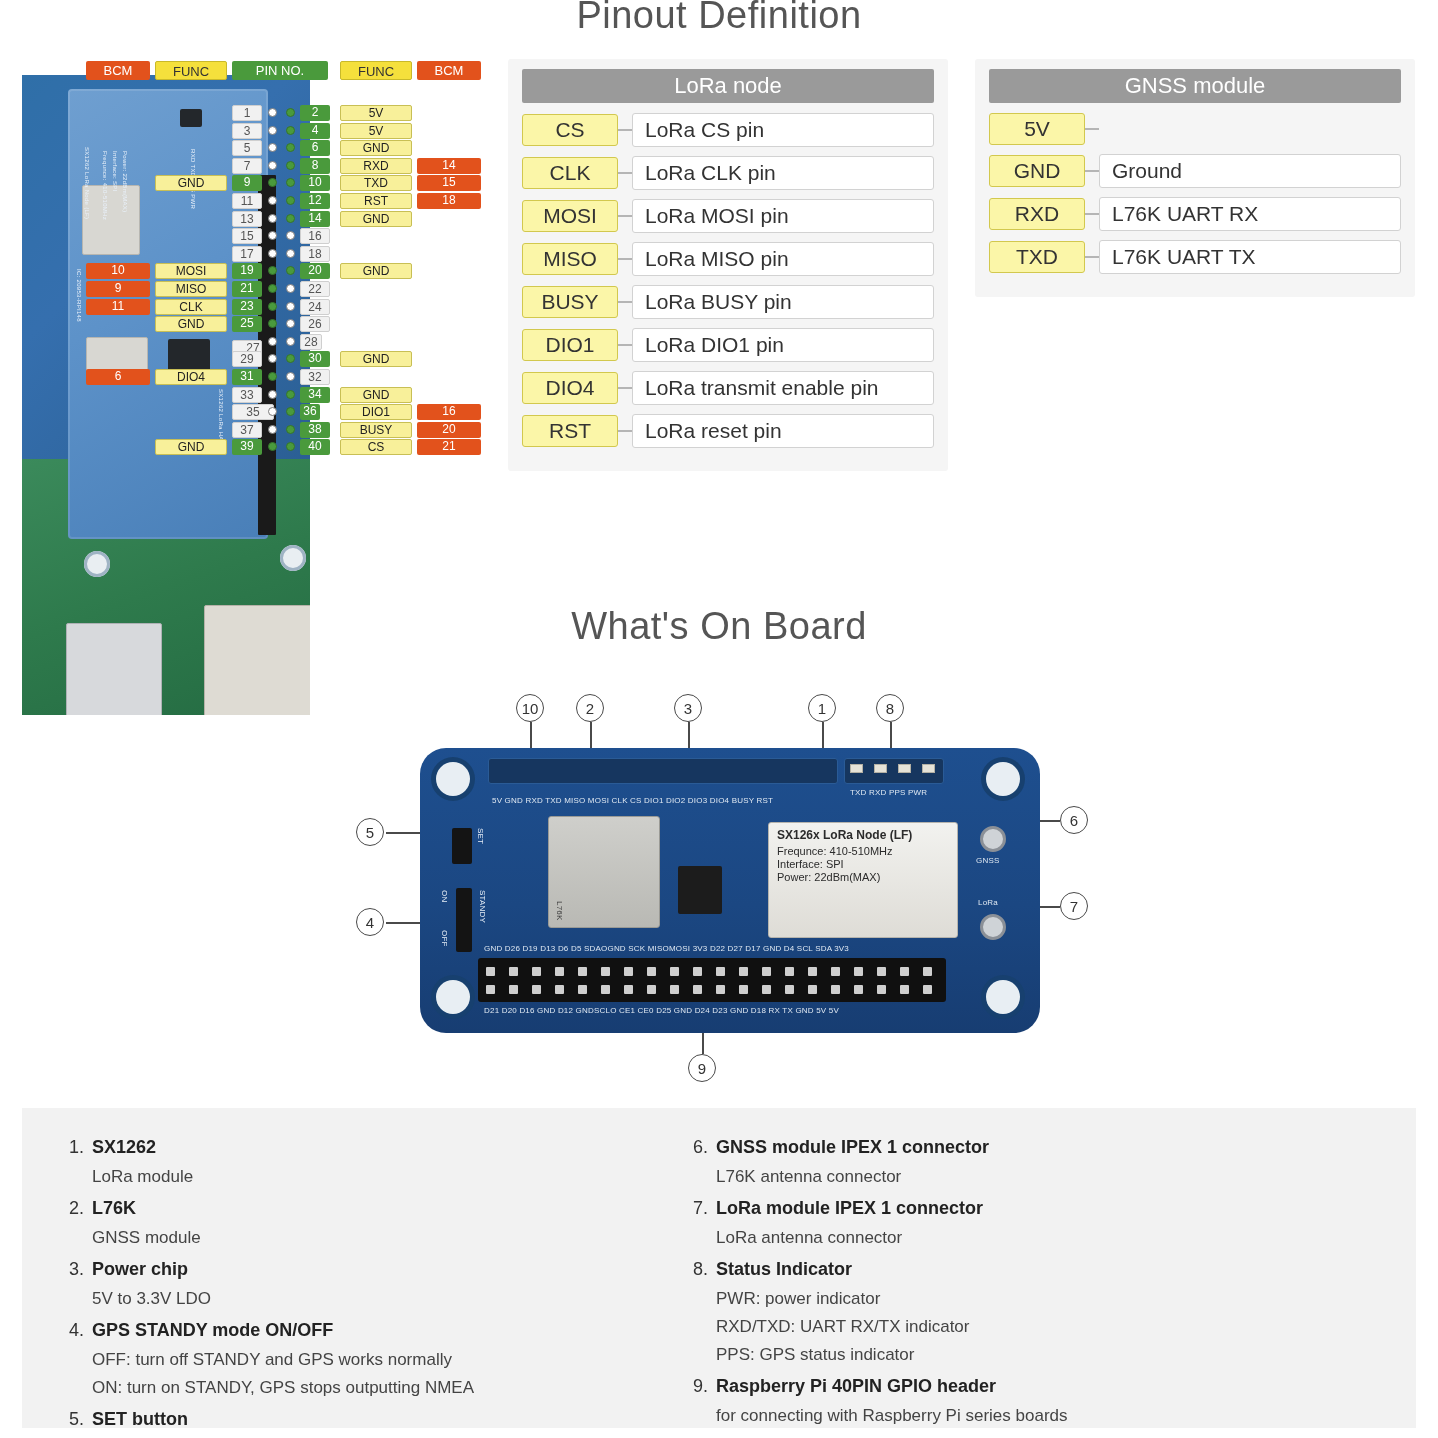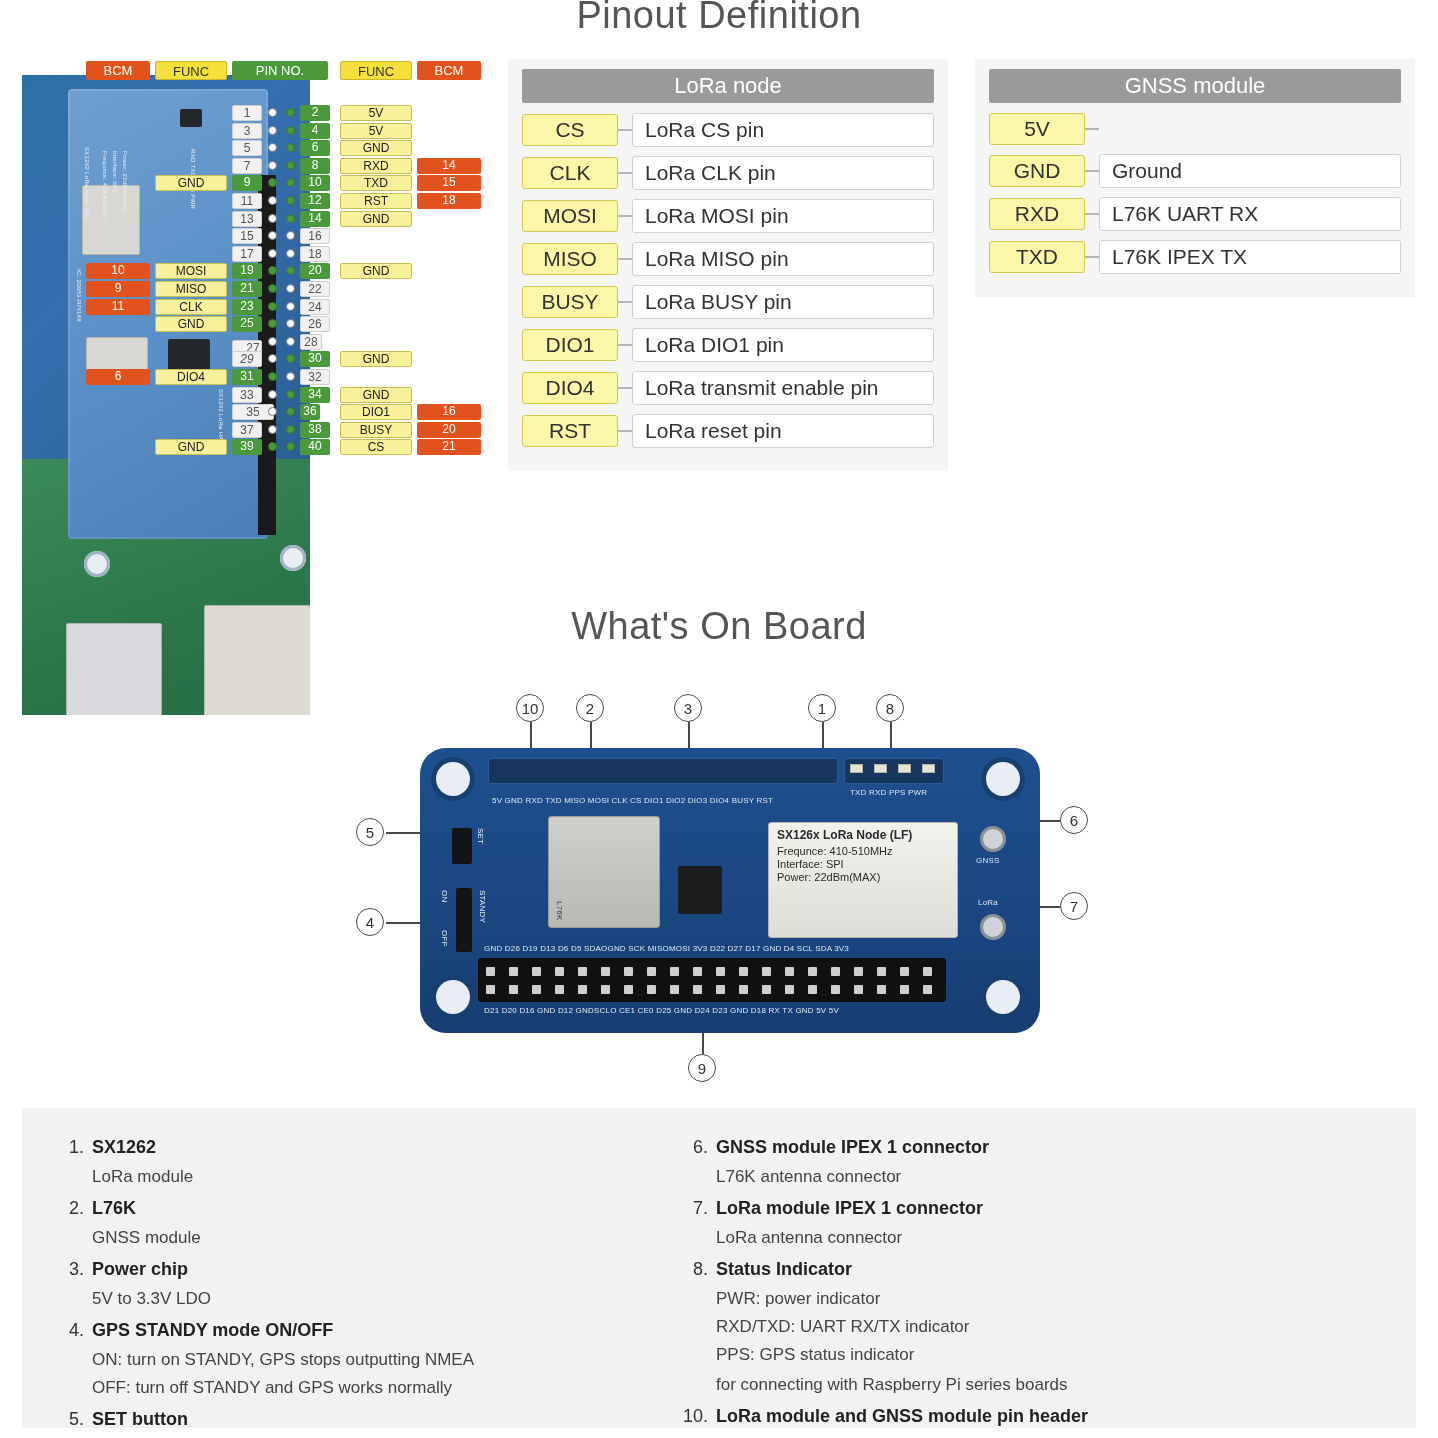--- a/index.html
+++ b/index.html
@@ -285,21 +285,21 @@
       <div class="pin-dot" style="left: 286px; top: 246.6px;"></div>
       <div class="cell c-func" style="left: 155px; top: 261.2px; width: 72px;">GND</div>
       <div class="cell c-pin" style="left: 232px; top: 261.2px; width: 30px;">25</div>
       <div class="cell c-pinw" style="left: 300px; top: 261.2px; width: 30px;">26</div>
       <div class="pin-dot on" style="left: 268px; top: 264.2px;"></div>
       <div class="pin-dot" style="left: 286px; top: 264.2px;"></div>
       <div class="cell c-pinw" style="left: 232px; top: 285px; width: 30px; padding-left: 12px;">27</div>
       <div class="cell c-pinw" style="left: 300px; top: 278.8px; width: 22px;">28</div>
       <div class="pin-dot" style="left: 268px; top: 281.8px;"></div>
       <div class="pin-dot" style="left: 286px; top: 281.8px;"></div>
-      <div class="cell c-pinw" style="left: 232px; top: 296.4px; width: 30px; font-style: italic;">29</div>
+      <div class="cell c-pinw" style="left: 232px; top: 296.4px; width: 30px;">29</div>
       <div class="cell c-pin" style="left: 300px; top: 296.4px; width: 30px;">30</div>
       <div class="cell c-func" style="left: 340px; top: 296.4px; width: 72px;">GND</div>
       <div class="pin-dot" style="left: 268px; top: 299.4px;"></div>
       <div class="pin-dot on" style="left: 286px; top: 299.4px;"></div>
       <div class="cell c-bcm" style="left: 86px; top: 314px; width: 64px;">6</div>
       <div class="cell c-func" style="left: 155px; top: 314px; width: 72px;">DIO4</div>
       <div class="cell c-pin" style="left: 232px; top: 314px; width: 30px;">31</div>
       <div class="cell c-pinw" style="left: 300px; top: 314px; width: 30px;">32</div>
       <div class="pin-dot on" style="left: 268px; top: 317px;"></div>
       <div class="pin-dot" style="left: 286px; top: 317px;"></div>
@@ -388,21 +388,21 @@
           <div class="desc">Ground</div>
         </div>
         <div class="tbl-row">
           <div class="tag">RXD</div>
           <div class="dash"></div>
           <div class="desc">L76K UART RX</div>
         </div>
         <div class="tbl-row">
           <div class="tag">TXD</div>
           <div class="dash"></div>
-          <div class="desc">L76K IPEX TX</div>
+          <div class="desc">L76K UART TX</div>
         </div>
       </div>
   </div>
 </div>
 
 <div id="board-illo">
 
   <div class="callout-num" style="left:516px; top:14px;">10</div>
   <div class="callout-num" style="left:576px; top:14px;">2</div>
   <div class="callout-num" style="left:674px; top:14px;">3</div>
@@ -524,22 +524,22 @@
       <div class="li">
         <div class="li-head"><span class="num">2.</span><span class="ttl">L76K</span></div>
         <span class="sub">GNSS module</span>
       </div>
       <div class="li">
         <div class="li-head"><span class="num">3.</span><span class="ttl">Power chip</span></div>
         <span class="sub">5V to 3.3V LDO</span>
       </div>
       <div class="li">
         <div class="li-head"><span class="num">4.</span><span class="ttl">GPS STANDY mode ON/OFF</span></div>
+        <span class="sub">OFF: turn off STANDY and GPS works normally</span>
         <span class="sub">ON: turn on STANDY, GPS stops outputting NMEA</span>
-        <span class="sub">OFF: turn off STANDY and GPS works normally</span>
       </div>
       <div class="li">
         <div class="li-head"><span class="num">5.</span><span class="ttl">SET button</span></div>
         <span class="sub">Press to wake up the GNSS module in sleep mode</span>
       </div>
     </div>
   <div class="col" id="col-right">
       <div class="li">
         <div class="li-head"><span class="num">6.</span><span class="ttl">GNSS module IPEX 1 connector</span></div>
         <span class="sub">L76K antenna connector</span>
@@ -548,19 +548,20 @@
         <div class="li-head"><span class="num">7.</span><span class="ttl">LoRa module IPEX 1 connector</span></div>
         <span class="sub">LoRa antenna connector</span>
       </div>
       <div class="li">
         <div class="li-head"><span class="num">8.</span><span class="ttl">Status Indicator</span></div>
         <span class="sub">PWR: power indicator</span>
         <span class="sub">RXD/TXD: UART RX/TX indicator</span>
         <span class="sub">PPS: GPS status indicator</span>
       </div>
       <div class="li">
+        <div class="li-head"><span class="num">9.</span><span class="ttl">Raspberry Pi 40PIN GPIO header</span></div>
         <span class="sub">for connecting with Raspberry Pi series boards</span>
       </div>
       <div class="li">
         <div class="li-head"><span class="num">10.</span><span class="ttl">LoRa module and GNSS module pin header</span></div>
       </div>
     </div>
 </div>
 
 </body></html>

